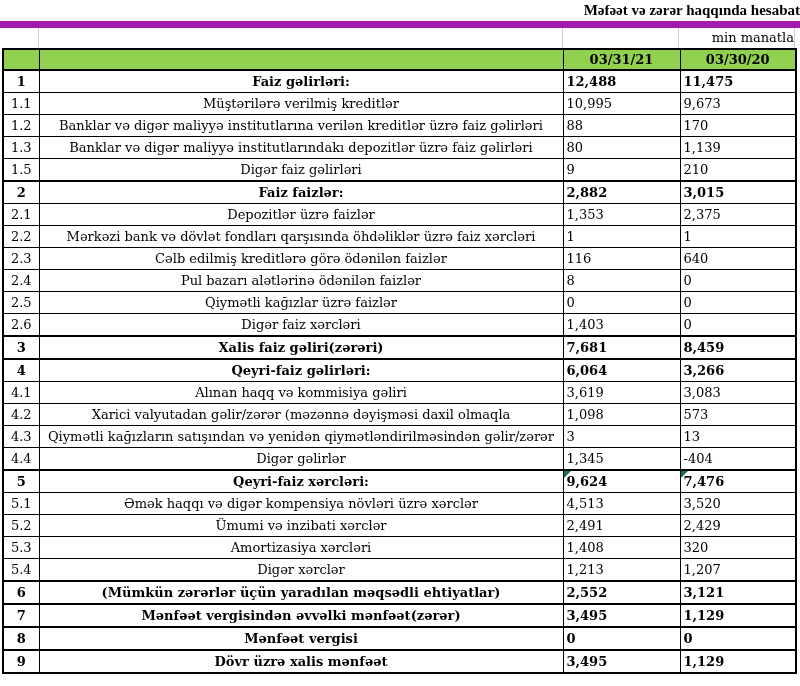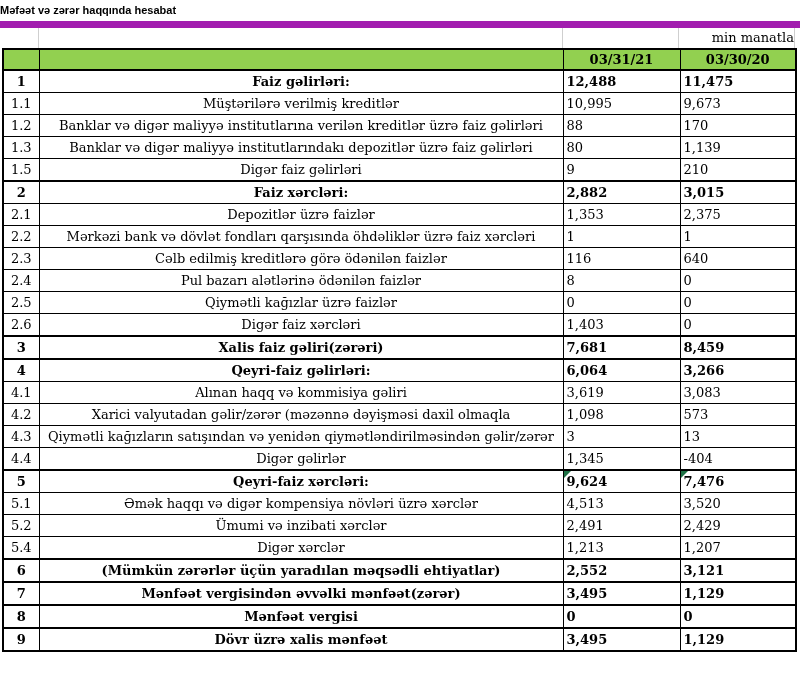--- a/index.html
+++ b/index.html
@@ -1,22 +1,22 @@
 <!DOCTYPE html>
 <html><head>
 <meta charset="utf-8">
 <style>
   html, body { margin:0; padding:0; background:#ffffff; }
   .page {
     position:relative; width:800px; height:686px; overflow:hidden;
     background:#ffffff; font-family:"DejaVu Serif", serif; color:#000;
   }
   .title {
-    height:21px; line-height:21px; text-align:left;
-    font-family:Liberation Sans, sans-serif; font-weight:bold; font-size:11px;
+    height:21px; line-height:21px; text-align:right;
+    font-family:Liberation Serif, serif; font-weight:bold; font-size:15px;
   }
   .preheader {
     position:relative; height:20px; border-top:7px solid #a21caf;
   }
   .preheader .units {
     position:absolute; right:6px; top:0; line-height:20px; font-size:13px;
   }
   .vline { position:absolute; top:0; width:1px; background:#cfcfcf; }
   .preheader .vline { height:20px; }
   table.pl {
@@ -97,21 +97,21 @@
           <td class="cell-val">1,139</td>
         </tr>
         <tr>
           <td class="cell-no">1.5</td>
           <td class="cell-desc">Digər faiz gəlirləri</td>
           <td class="cell-val">9</td>
           <td class="cell-val">210</td>
         </tr>
         <tr class="bold">
           <td class="cell-no">2</td>
-          <td class="cell-desc">Faiz xərcləri:</td>
+          <td class="cell-desc">Faiz faizlər:</td>
           <td class="cell-val">2,882</td>
           <td class="cell-val">3,015</td>
         </tr>
         <tr>
           <td class="cell-no">2.1</td>
           <td class="cell-desc">Depozitlər üzrə faizlər</td>
           <td class="cell-val">1,353</td>
           <td class="cell-val">2,375</td>
         </tr>
         <tr>
@@ -192,20 +192,26 @@
           <td class="cell-val">4,513</td>
           <td class="cell-val">3,520</td>
         </tr>
         <tr>
           <td class="cell-no">5.2</td>
           <td class="cell-desc">Ümumi və inzibati xərclər</td>
           <td class="cell-val">2,491</td>
           <td class="cell-val">2,429</td>
         </tr>
         <tr>
+          <td class="cell-no">5.3</td>
+          <td class="cell-desc">Amortizasiya xərcləri</td>
+          <td class="cell-val">1,408</td>
+          <td class="cell-val">320</td>
+        </tr>
+        <tr>
           <td class="cell-no">5.4</td>
           <td class="cell-desc">Digər xərclər</td>
           <td class="cell-val">1,213</td>
           <td class="cell-val">1,207</td>
         </tr>
         <tr class="bold">
           <td class="cell-no">6</td>
           <td class="cell-desc">(Mümkün zərərlər üçün yaradılan məqsədli ehtiyatlar)</td>
           <td class="cell-val">2,552</td>
           <td class="cell-val">3,121</td>

